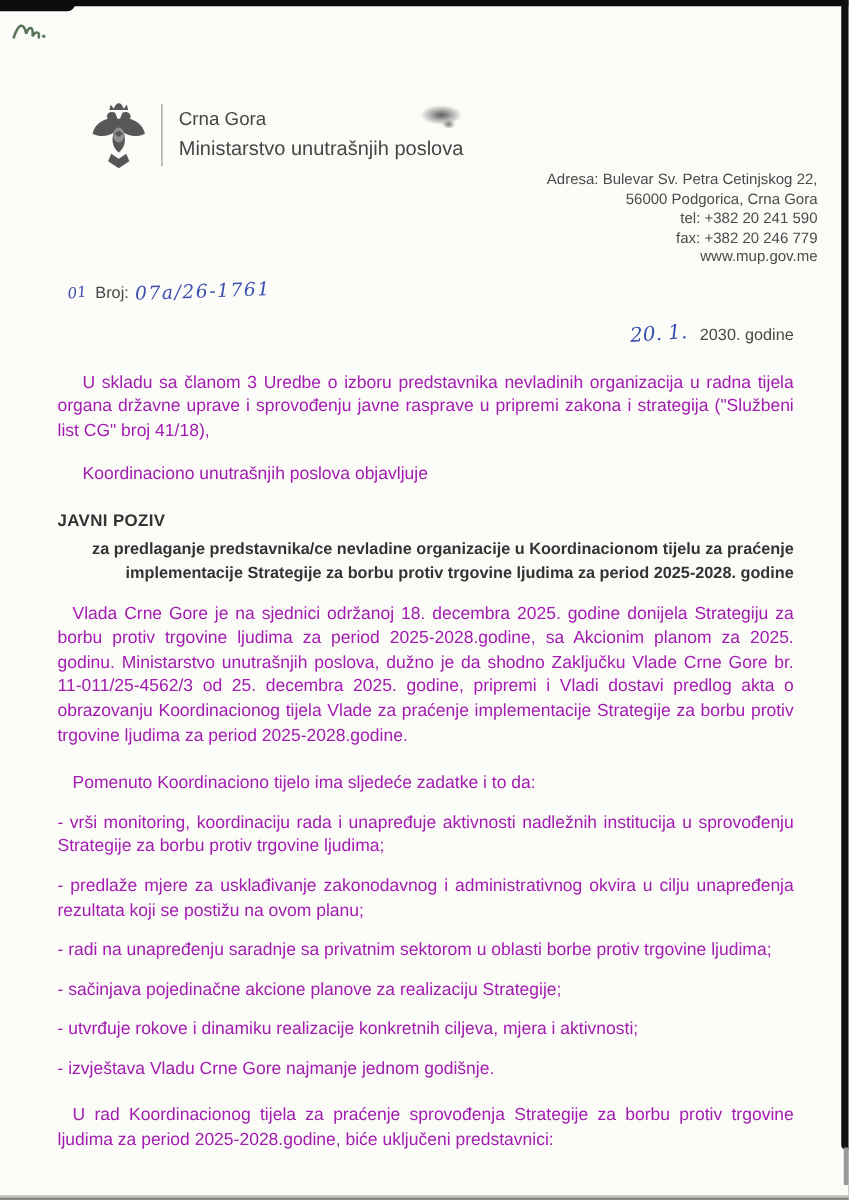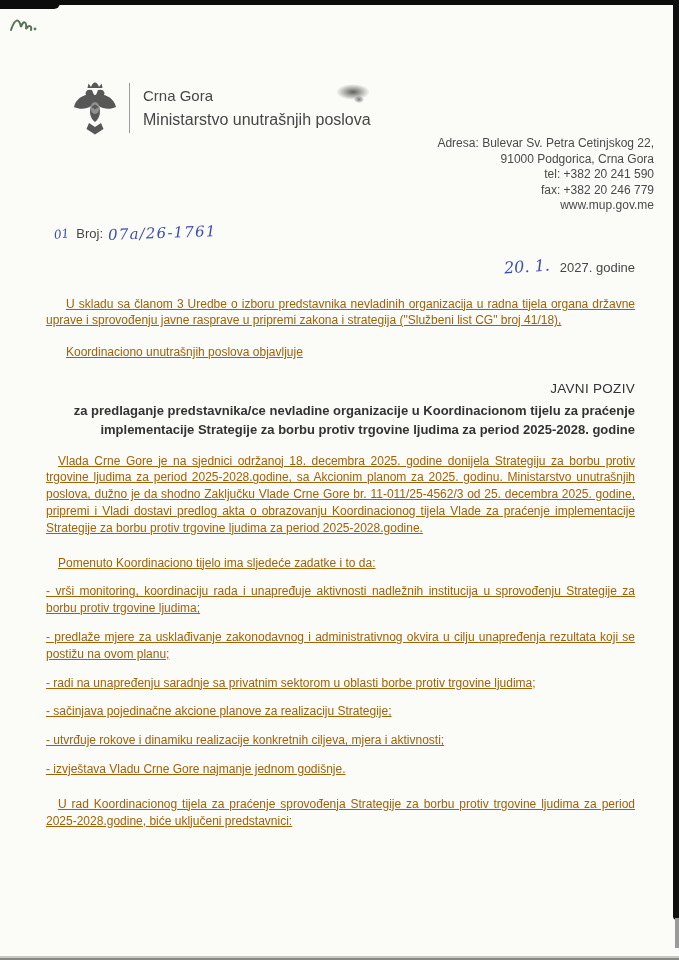--- a/index.html
+++ b/index.html
@@ -33,26 +33,26 @@
 
   .hand { font-family:"DejaVu Serif", serif; font-style:italic; color:#3d4fae; }
   .refline { margin:10px 0 0 54px; font-size:13px; color:#474747; }
   .hand.small { font-size:12px; margin-right:7px; display:inline-block; transform:rotate(-7deg); }
   .hand.num { font-size:15px; letter-spacing:1.2px; display:inline-block; transform:rotate(-2deg); margin-left:5px; }
   .dateline { text-align:right; padding-right:44px; margin-top:15px; font-size:13px; color:#474747; }
   .hand.day { font-size:16px; margin-right:10px; display:inline-block; transform:rotate(-4deg); }
 
   
   .content { padding:0 44px 0 46px; }
-  .p { text-align:justify; font-size:12px; line-height:1.40; color:#a16207;text-decoration:underline; }
+  .p { text-align:justify; font-size:14px; line-height:1.40; color:#a21caf; }
   .ind20 { text-indent:20px; }
   .ind12 { text-indent:12px; }
   .intro { margin-top:20px; }
   .announce { margin-top:15px; }
-  .title { margin-top:20px; text-align:right; font-weight:normal; font-size:13.5px; letter-spacing:.3px; color:#333; }
+  .title { margin-top:20px; text-align:left; font-weight:bold; font-size:13.5px; letter-spacing:.3px; color:#333; }
   .subtitle { margin-top:6px; text-align:right; font-weight:bold; font-size:13px; line-height:1.45; color:#333; }
   .para1 { margin-top:13px; }
   .tasks { margin-top:18px; }
   .bullet { margin-top:12px; }
   .closing { margin-top:18px; }
 </style>
 </head>
 <body>
 
 <div class="page">
@@ -85,32 +85,32 @@
     </div>
     <div class="hdr-divider"></div>
     <div class="hdr-text">
       <div class="country">Crna Gora</div>
       <div class="ministry">Ministarstvo unutrašnjih poslova</div>
     </div>
   </div>
 
   <div class="address">
     <div>Adresa: Bulevar Sv. Petra Cetinjskog 22,</div>
-    <div>91000 Podgorica, Crna Gora</div>
+    <div>56000 Podgorica, Crna Gora</div>
     <div>tel: +382 20 241 590</div>
     <div>fax: +382 20 246 779</div>
     <div>www.mup.gov.me</div>
   </div>
 
   <div class="refline">
     <span class="hand small">01</span><span>Broj:</span><span class="hand num">07a/26-1761</span>
   </div>
 
   <div class="dateline">
-    <span class="hand day">20. 1.</span><span>2027. godine</span>
+    <span class="hand day">20. 1.</span><span>2030. godine</span>
   </div>
 
   <div class="content">
     <p class="p ind20 intro">U skladu sa članom 3 Uredbe o izboru predstavnika nevladinih organizacija u radna tijela organa državne uprave i sprovođenju javne rasprave u pripremi zakona i strategija ("Službeni list CG" broj 41/18),</p>
     <p class="p ind20 announce">Koordinaciono unutrašnjih poslova objavljuje</p>
     <p class="title">JAVNI POZIV</p>
     <p class="subtitle">za predlaganje predstavnika/ce nevladine organizacije u Koordinacionom tijelu za praćenje implementacije Strategije za borbu protiv trgovine ljudima za period 2025-2028. godine</p>
     <p class="p ind12 para1">Vlada Crne Gore je na sjednici održanoj 18. decembra 2025. godine donijela Strategiju za borbu protiv trgovine ljudima za period 2025-2028.godine, sa Akcionim planom za 2025. godinu. Ministarstvo unutrašnjih poslova, dužno je da shodno Zaključku Vlade Crne Gore br. 11-011/25-4562/3 od 25. decembra 2025. godine, pripremi i Vladi dostavi predlog akta o obrazovanju Koordinacionog tijela Vlade za praćenje implementacije Strategije za borbu protiv trgovine ljudima za period 2025-2028.godine.</p>
     <p class="p ind12 tasks">Pomenuto Koordinaciono tijelo ima sljedeće zadatke i to da:</p>
     <p class="p bullet">- vrši monitoring, koordinaciju rada i unapređuje aktivnosti nadležnih institucija u sprovođenju Strategije za borbu protiv trgovine ljudima;</p>

